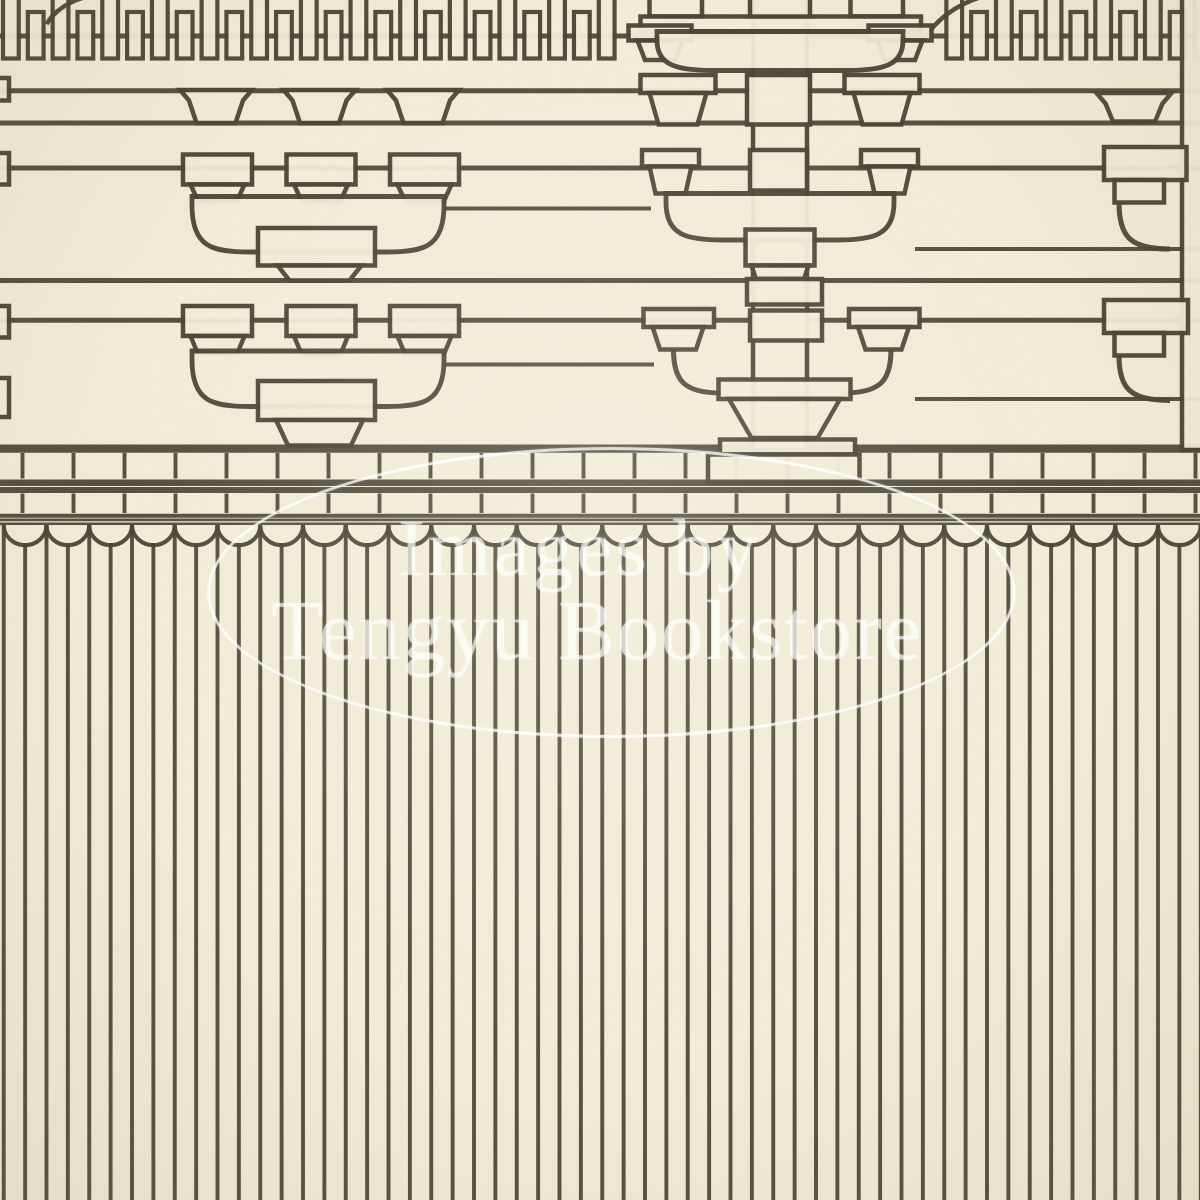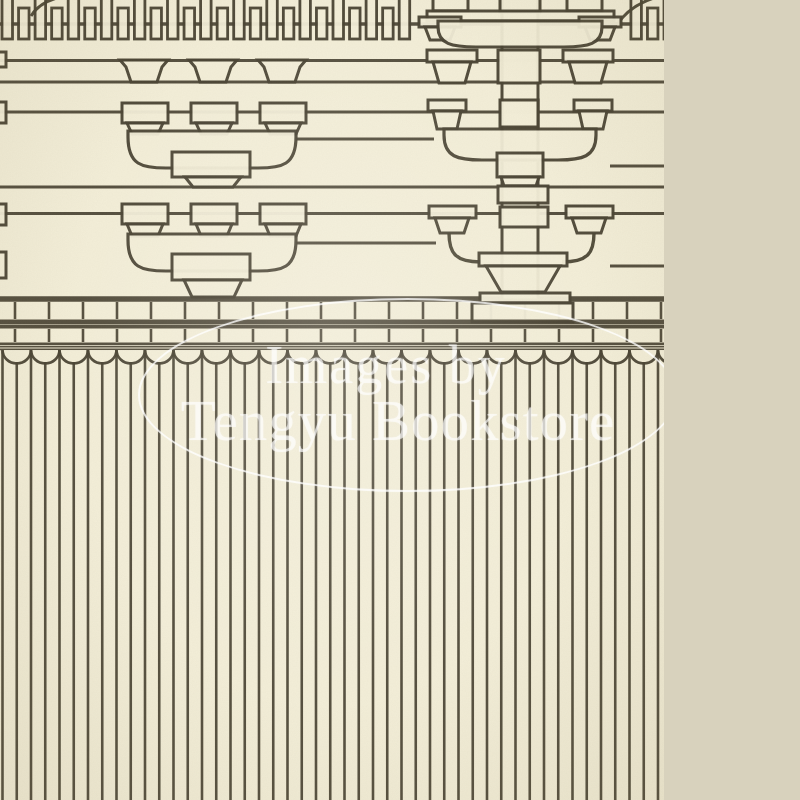--- a/index.html
+++ b/index.html
@@ -1,17 +1,17 @@
 <!DOCTYPE html>
 <html><head>
 <meta charset="utf-8">
 <style>
   html,body{margin:0;padding:0;background:#d8d2bd;}
   .stage{
-    position:relative;width:664px;height:800px;overflow:hidden;
+    position:relative;width:800px;height:800px;overflow:hidden;
     background:var(--paper,#f3eed8);
     font-family:"Liberation Serif","DejaVu Serif",serif;
   }
   .stage::after{
     content:"";position:absolute;inset:0;pointer-events:none;
     background:radial-gradient(ellipse at 50% 45%, rgba(255,255,255,.16) 0%, rgba(255,255,255,0) 55%, rgba(120,105,60,.10) 100%);
   }
   svg.plate{position:absolute;left:0;top:0;width:800px;height:800px;display:block;}
   .watermark{position:absolute;inset:0;pointer-events:none;z-index:5;}
   .wm-ellipse{

